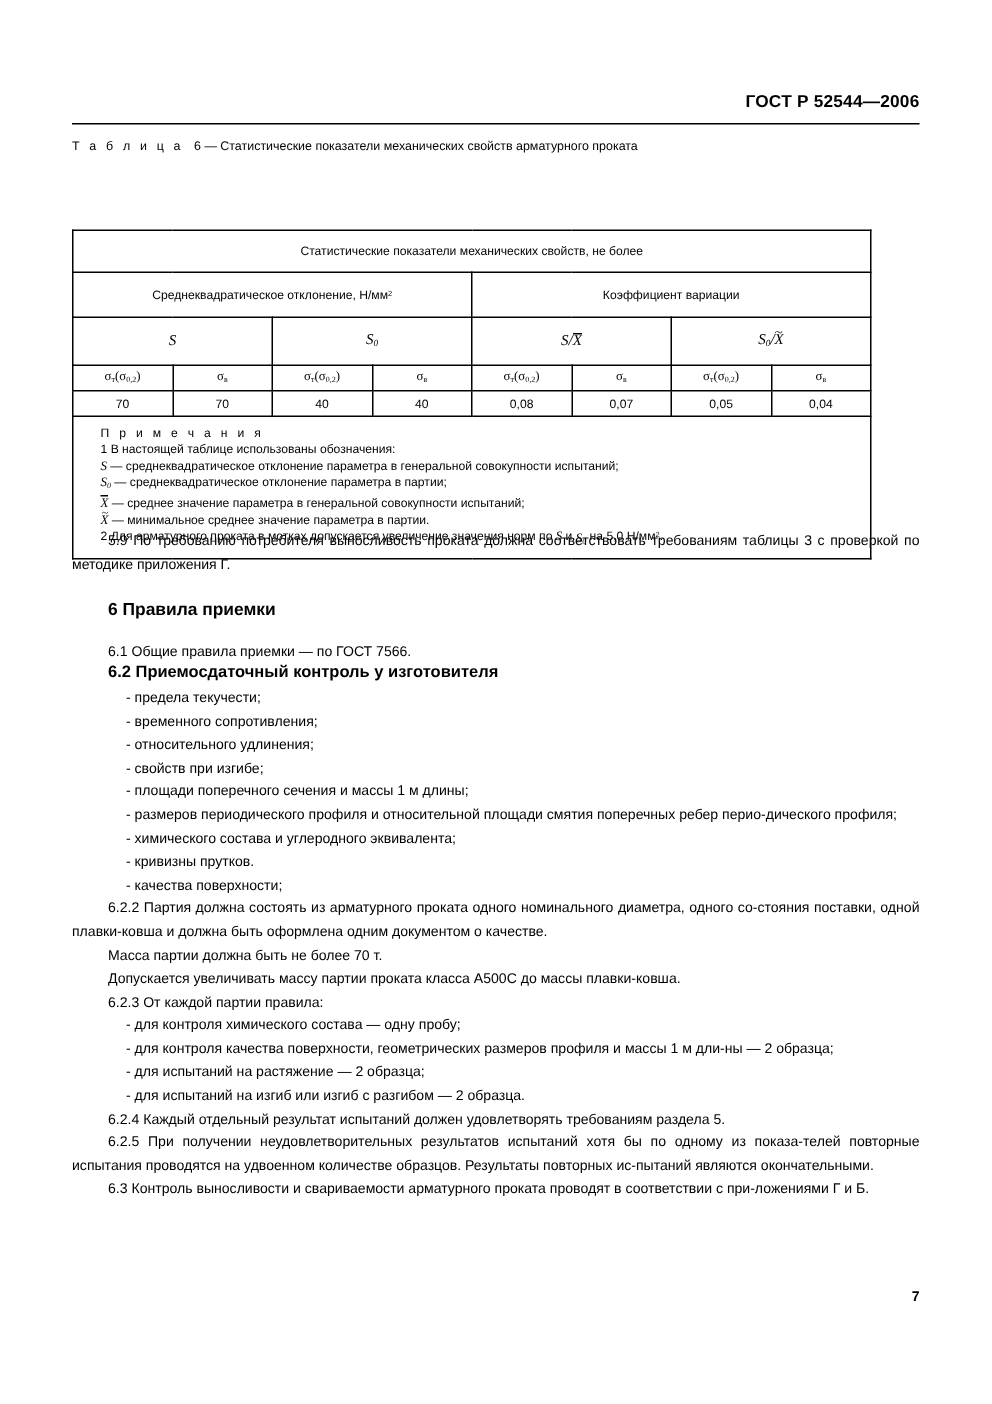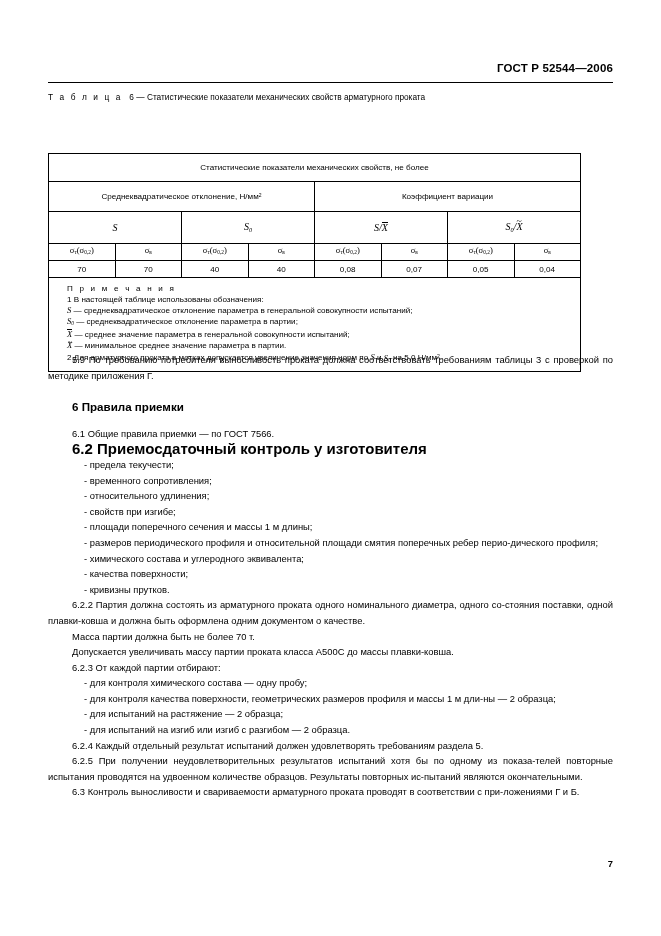--- a/index.html
+++ b/index.html
@@ -131,21 +131,21 @@
   p.dash.hang { padding-left: 0; text-indent: 36px; }
   h2.sec {
     margin: 0;
     font-size: 11.6px;
     font-weight: bold;
     text-indent: 24px;
     line-height: 15.6px;
   }
   p.sub {
     margin: 0;
-    font-size: 15px;
+    font-size: 11px;
     font-weight: bold;
     text-indent: 24px;
     line-height: 15.6px;
   }
   .gap-lg { height: 16px; }
   .gap-md { height: 11px; }
 
   
   .folio {
     position: absolute;
@@ -271,27 +271,27 @@
     <p class="j">6.1  Общие правила приемки — по ГОСТ 7566.</p>
     <p class="sub">6.2  Приемосдаточный контроль у изготовителя</p>
 
     <p class="dash hang">- предела текучести;</p>
     <p class="dash hang">- временного сопротивления;</p>
     <p class="dash hang">- относительного удлинения;</p>
     <p class="dash hang">- свойств при изгибе;</p>
     <p class="dash hang">- площади поперечного сечения и массы 1 м длины;</p>
     <p class="dash hang">- размеров периодического профиля и относительной площади смятия поперечных ребер перио-дического профиля;</p>
     <p class="dash hang">- химического состава и углеродного эквивалента;</p>
+    <p class="dash hang">- кривизны прутков.</p>
     <p class="dash hang">- качества поверхности;</p>
-    <p class="dash hang">- кривизны прутков.</p>
 
     <p class="j">6.2.2  Партия должна состоять из арматурного проката одного номинального диаметра, одного со-стояния поставки, одной плавки-ковша и должна быть оформлена одним документом о качестве.</p>
     <p class="j">Масса партии должна быть не более 70 т.</p>
     <p class="j">Допускается увеличивать массу партии проката класса А500С до массы плавки-ковша.</p>
-    <p class="j">6.2.3  От каждой партии отбирают:</p>
+    <p class="j">6.2.3  От каждой партии правила:</p>
 
     <p class="dash hang">- для контроля химического состава — одну пробу;</p>
     <p class="dash hang">- для контроля качества поверхности, геометрических размеров профиля и массы 1 м дли-ны — 2 образца;</p>
     <p class="dash hang">- для испытаний на растяжение — 2 образца;</p>
     <p class="dash hang">- для испытаний на изгиб или изгиб с разгибом — 2 образца.</p>
 
     <p class="j">6.2.4  Каждый отдельный результат испытаний должен удовлетворять требованиям раздела 5.</p>
     <p class="j">6.2.5  При получении неудовлетворительных результатов испытаний хотя бы по одному из показа-телей повторные испытания проводятся на удвоенном количестве образцов. Результаты повторных ис-пытаний являются окончательными.</p>
     <p class="j">6.3  Контроль выносливости и свариваемости арматурного проката проводят в соответствии с при-ложениями Г и Б.</p>
   </div>

